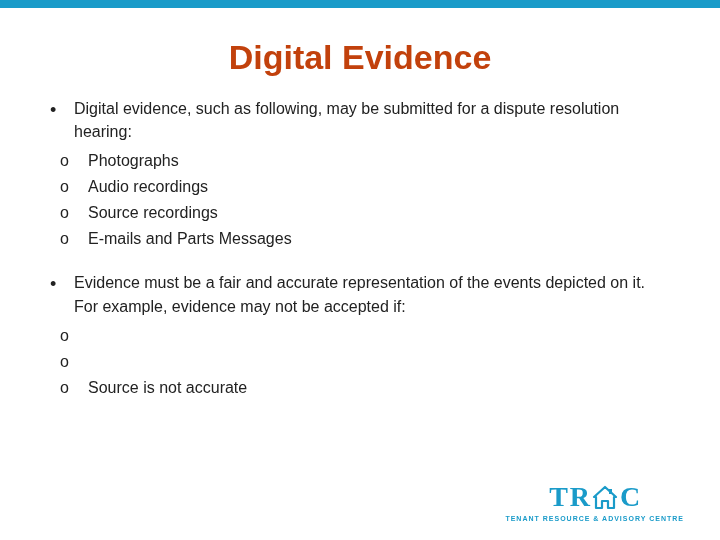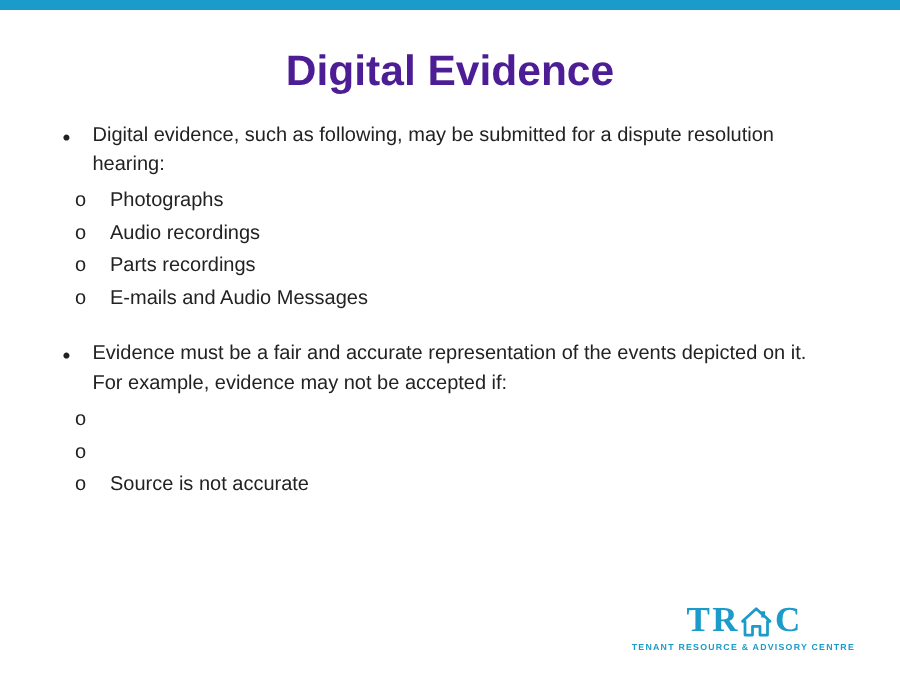--- a/index.html
+++ b/index.html
@@ -17,21 +17,21 @@
       width: 100%;
       height: 8px;
       background: #1a9bc9;
     }
 
     .content {
       padding: 20px 50px 20px 50px;
     }
 
     .title {
-      color: #4c1d95;
+      color: #c2410c;
       font-size: 34px;
       font-weight: bold;
       text-align: center;
       margin-bottom: 20px;
       margin-top: 10px;
     }
 
     .bullet-section {
       margin-bottom: 20px;
     }
@@ -146,25 +146,25 @@
       <div class="sub-item">
         <span class="sub-o">o</span>
         <span>Photographs</span>
       </div>
       <div class="sub-item">
         <span class="sub-o">o</span>
         <span>Audio recordings</span>
       </div>
       <div class="sub-item">
         <span class="sub-o">o</span>
-        <span>Parts recordings</span>
-      </div>
-      <div class="sub-item">
-        <span class="sub-o">o</span>
-        <span>E-mails and Audio Messages</span>
+        <span>Source recordings</span>
+      </div>
+      <div class="sub-item">
+        <span class="sub-o">o</span>
+        <span>E-mails and Parts Messages</span>
       </div>
     </div>
   </div>
 
   <div class="bullet-section">
     <div class="bullet-item">
       <span class="bullet-dot">•</span>
       <span class="bullet-text">Evidence must be a fair and accurate representation of the events depicted on it.  For example, evidence may not be accepted if:</span>
     </div>
     <div class="sub-list">

